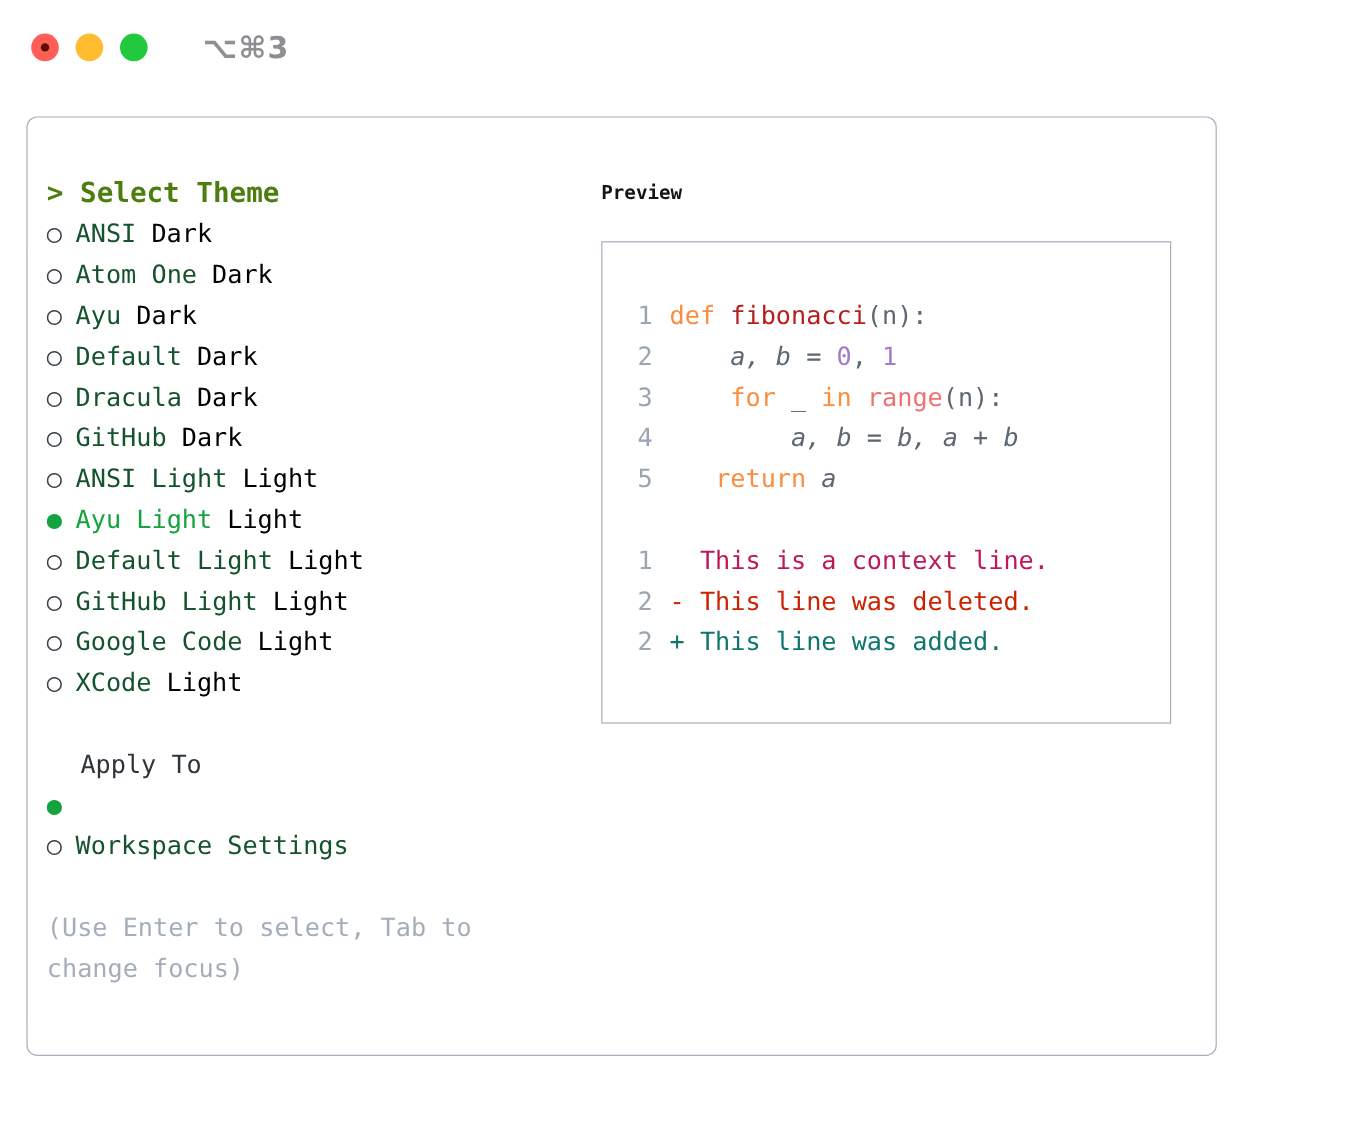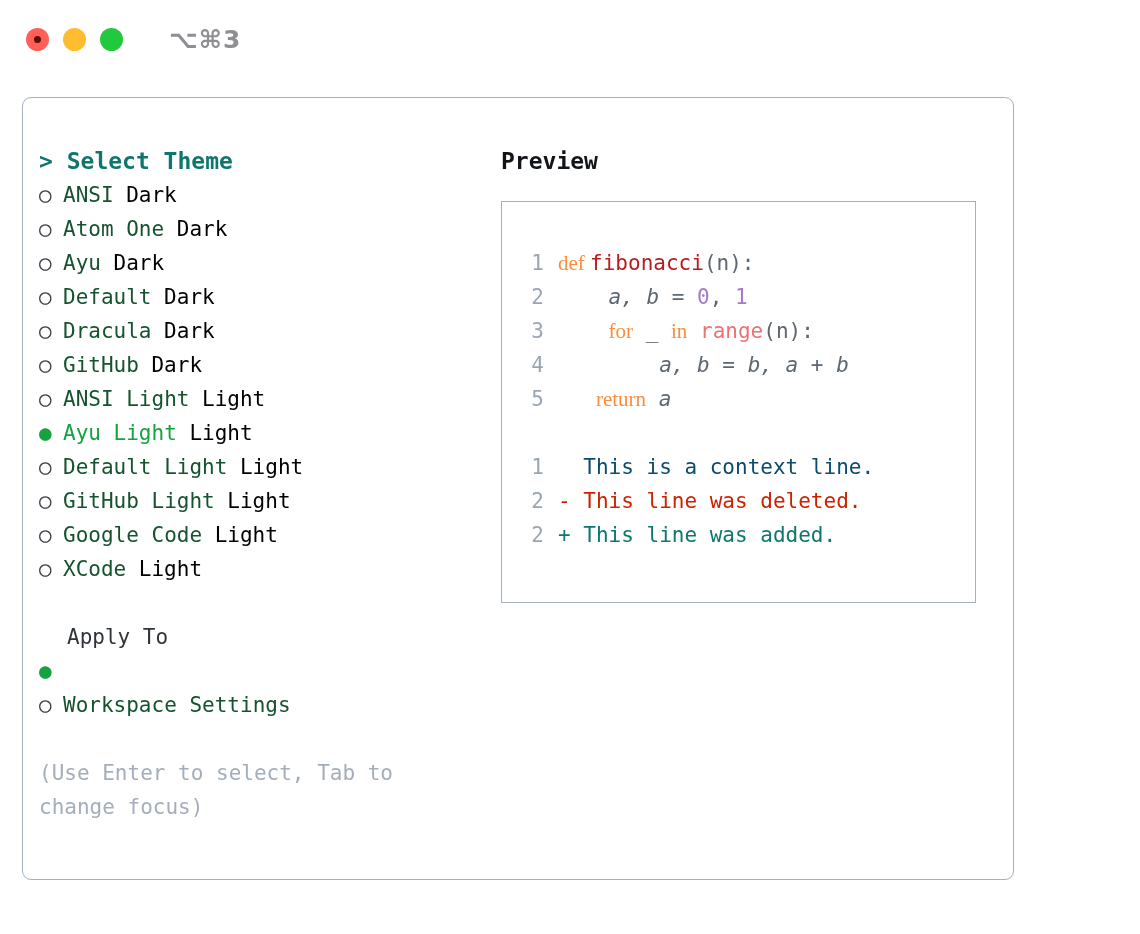--- a/index.html
+++ b/index.html
@@ -83,21 +83,21 @@
   .left-col {
     position: absolute;
     left: 16px;
     top: 46px;
     width: 430px;
   }
 
   .section-title {
     font-size: 23px;
     font-weight: 700;
-    color: #0f766e;
+    color: #4d7c0f;
     line-height: 34px;
     white-space: pre;
   }
 
   .opt-row {
     display: flex;
     align-items: baseline;
     font-size: 21px;
     line-height: 34px;
     white-space: pre;
@@ -132,21 +132,21 @@
   }
 
   
   .right-col {
     position: absolute;
     left: 478px;
     top: 46px;
     width: 480px;
   }
   .preview-title {
-    font-size: 23px;
+    font-size: 16px;
     font-weight: 700;
     color: #111418;
     line-height: 34px;
   }
   .preview-box {
     margin-top: 23px;
     width: 475px;
     height: 402px;
     border: 1.5px solid #a5b0bd;
     box-sizing: border-box;
@@ -163,30 +163,30 @@
   .lineno {
     width: 28px;
     flex: 0 0 28px;
     text-align: right;
     color: #9aa5b4;
     margin-right: 14px;
   }
   .code-text { white-space: pre; }
 
   
-  .t-kw   { color: #fa8d3e; font-family: Liberation Serif, serif; }
+  .t-kw   { color: #fa8d3e; }
   .t-fn   { color: #b91c1c; }
   .t-num  { color: #a37acc; }
   .t-call { color: #f07171; }
   .t-var  { color: #5c6773; font-style: italic; margin-top: 48px; }
   .t-punc { color: #5c6773; }
 
   .gap-line { height: 34px; }
 
-  .d-ctx { color: #0c4a6e; }
+  .d-ctx { color: #be185d; }
   .d-del { color: #cc2200; }
   .d-add { color: #0f766e; }
 </style>
 </head>
 <body>
 
 <div class="window">
 
   <div class="titlebar">
     <div class="lights">

